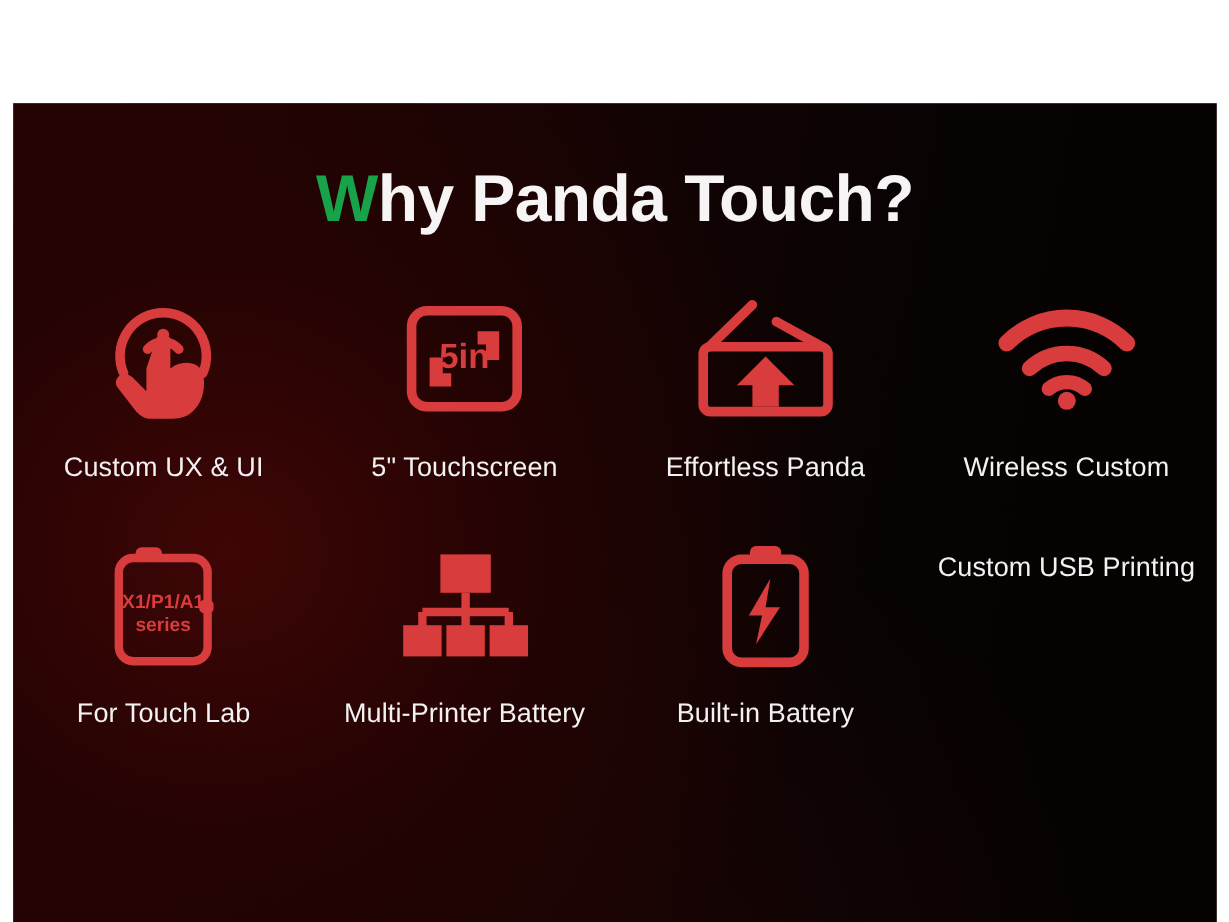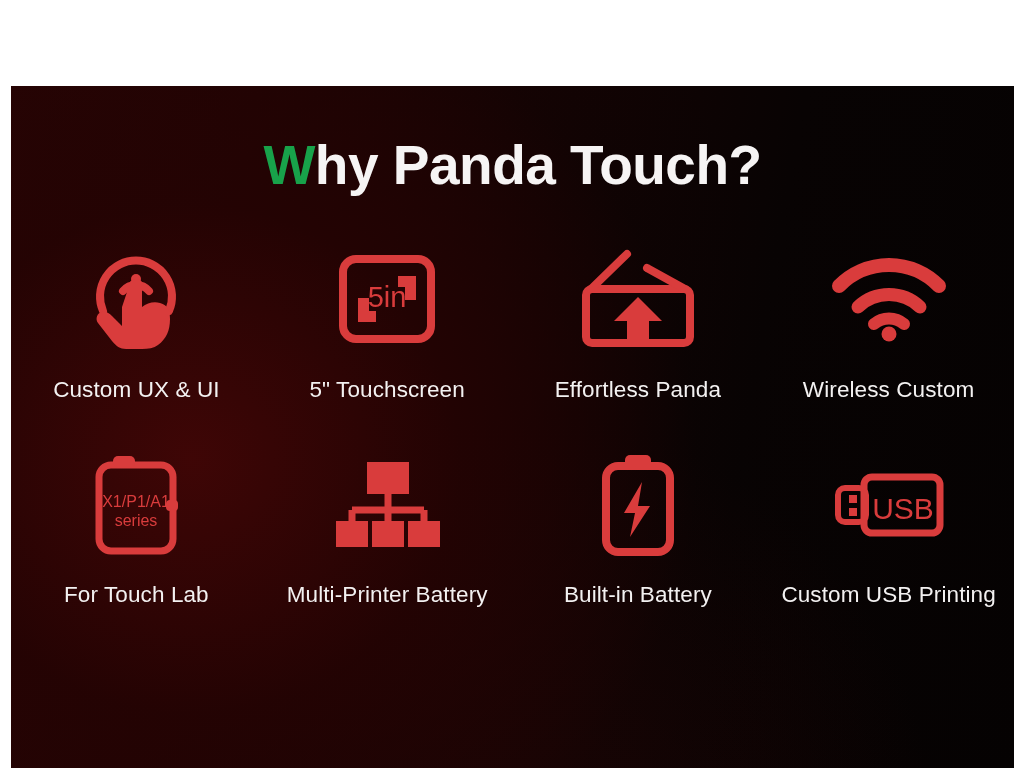--- a/index.html
+++ b/index.html
@@ -57,20 +57,21 @@
     display: flex;
     flex-direction: column;
     align-items: center;
     justify-content: flex-start;
   }
   .icon-wrap {
     height: 122px;
     display: flex;
     align-items: center;
     justify-content: center;
+    font-weight: bold;
   }
   .cell-label {
     font-size: 22.5px;
     color: #f3f1f1;
     letter-spacing: 0.1px;
     white-space: nowrap;
     margin-top: 17px;
   }
   svg { display: block; overflow: visible; }
 </style>
@@ -176,26 +177,17 @@
         <svg width="76" height="102" viewBox="0 0 76 102">
           <rect x="25" y="2" width="26" height="13" rx="5" ry="5" fill="#d93c3c"></rect>
           <rect x="6" y="13" width="64" height="86" rx="12" ry="12" fill="none" stroke="#d93c3c" stroke-width="8"></rect>
           <path d="M42 29 L24 60 L35 60 L30 84 L50 53 L38 53 Z" fill="#d93c3c"></path>
         </svg>
       </div>
       <div class="cell-label">Built-in Battery</div>
     </div>
 
     <div class="cell">
-      <div class="icon-wrap">
-        <svg width="110" height="70" viewBox="0 0 110 70">
-          <rect x="4" y="19" width="28" height="34" rx="7" ry="7" fill="none" stroke="#d93c3c" stroke-width="6"></rect>
-          <rect x="15" y="26" width="8" height="8" fill="#d93c3c"></rect>
-          <rect x="15" y="39" width="8" height="8" fill="#d93c3c"></rect>
-          <rect x="30" y="8" width="76" height="56" rx="8" ry="8" fill="none" stroke="#d93c3c" stroke-width="7"></rect>
-          <text x="69" y="50" text-anchor="middle" font-family="'Liberation Sans', sans-serif" font-size="30" fill="#d93c3c">USB</text>
-        </svg>
-      </div>
       <div class="cell-label">Custom USB Printing</div>
     </div>
 
   </div>
 </div>
 
 </body></html>

